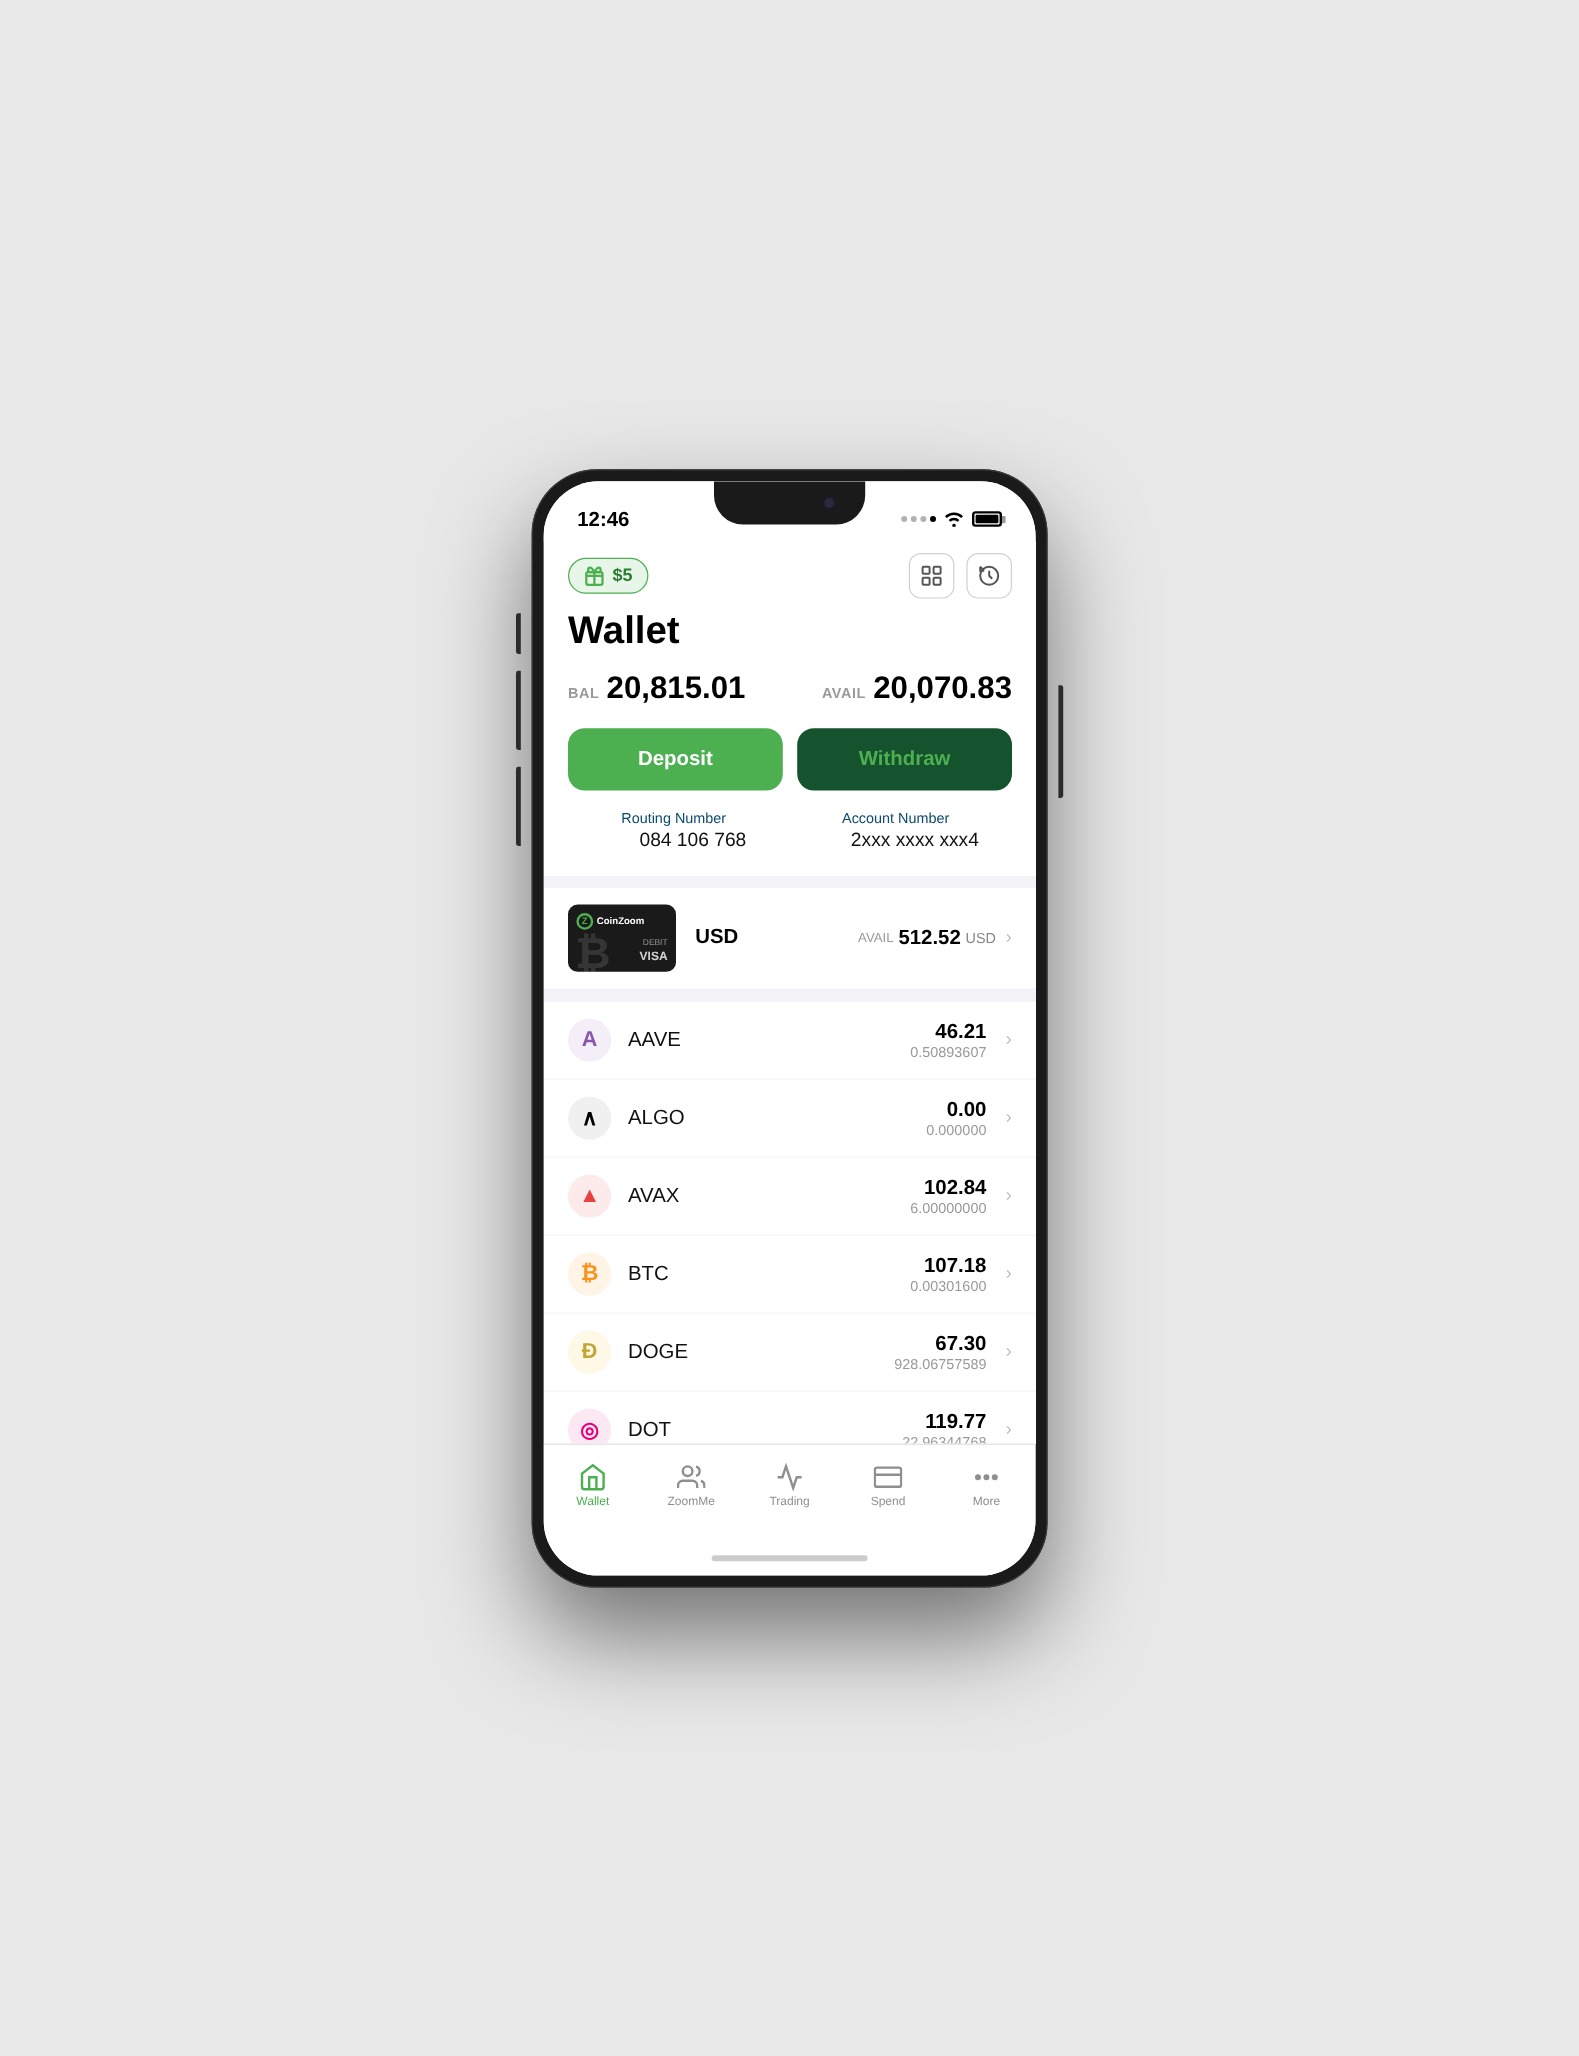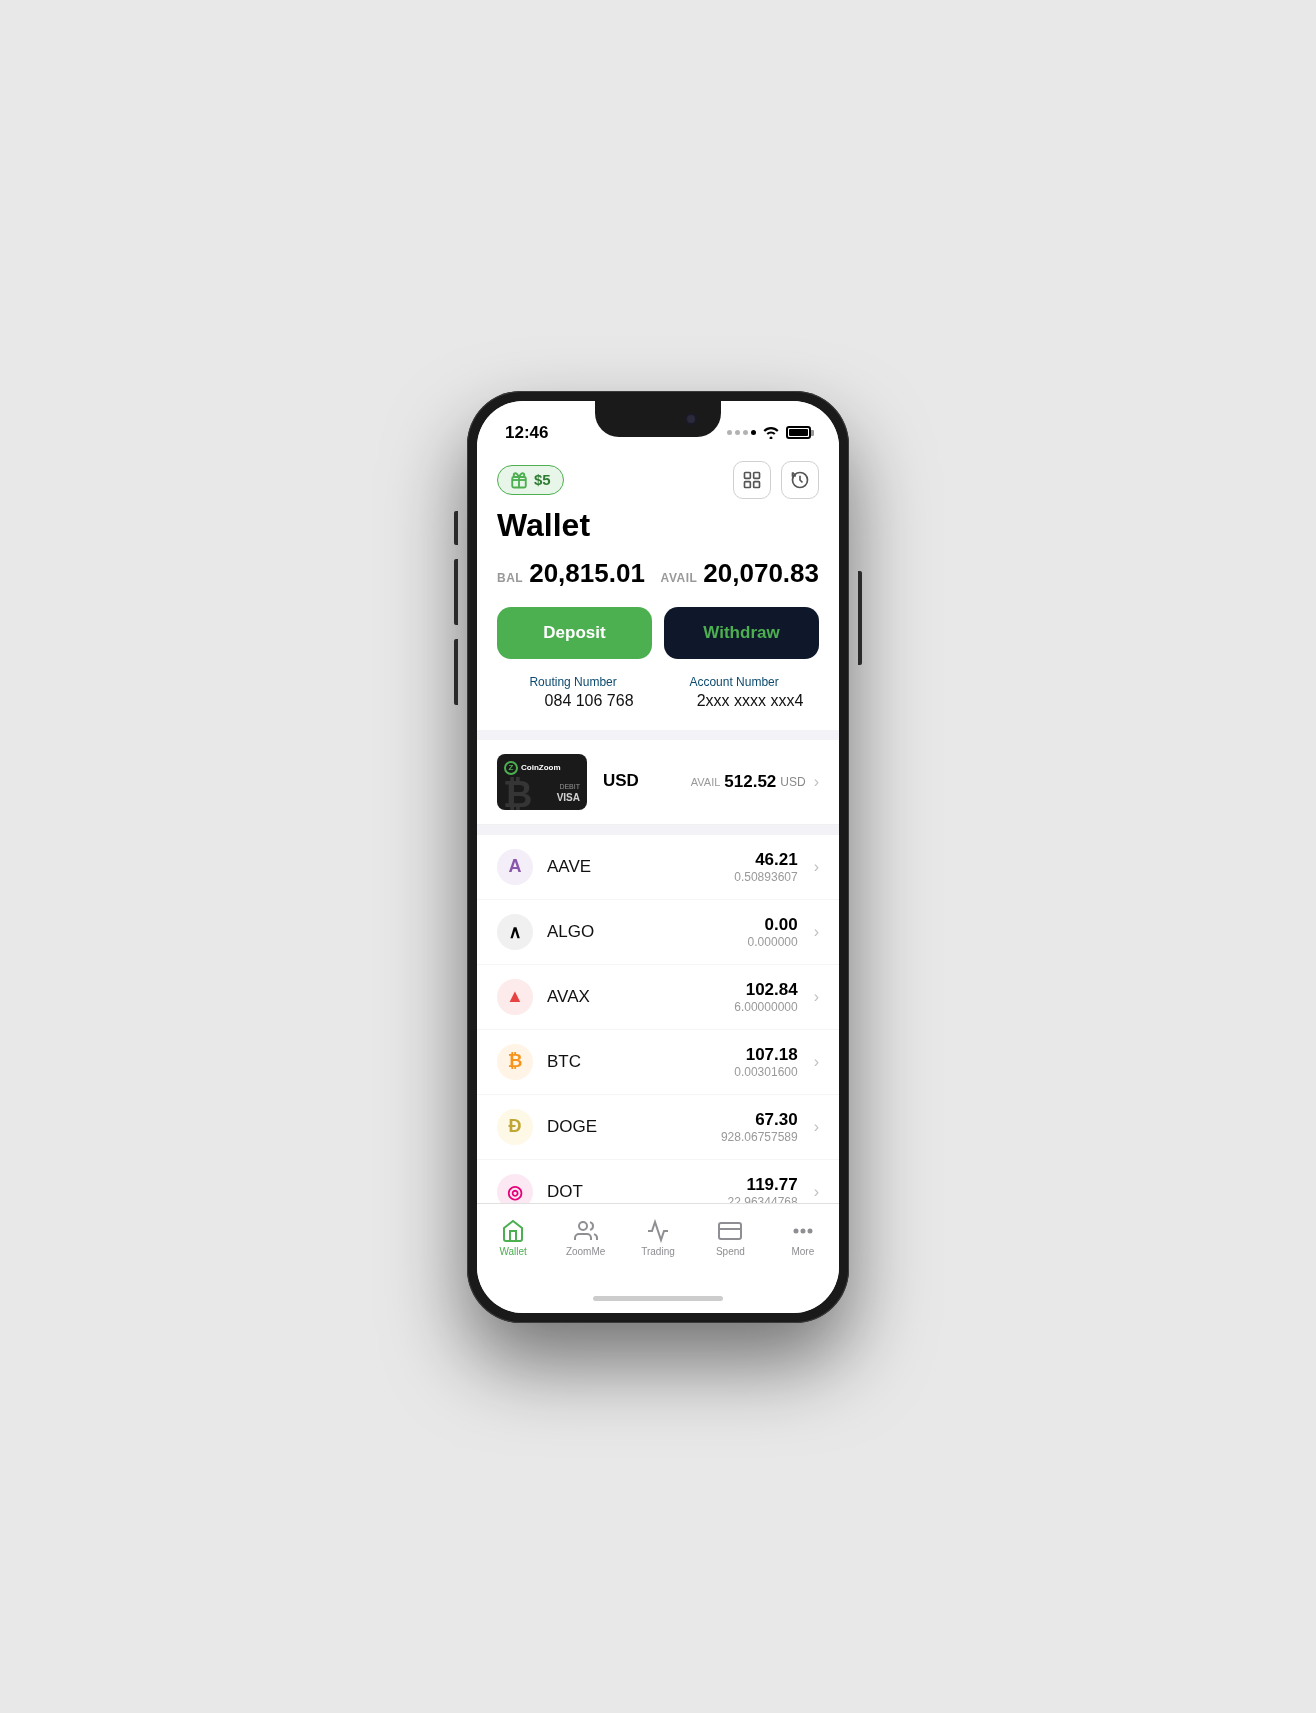--- a/index.html
+++ b/index.html
@@ -5,21 +5,21 @@
     * { margin: 0; padding: 0; box-sizing: border-box; }
     body {
       background: #e8e8e8;
       display: flex;
       justify-content: center;
       align-items: center;
       min-height: 100vh;
       font-family: -apple-system, BlinkMacSystemFont, 'SF Pro Display', 'Helvetica Neue', sans-serif;
     }
     .phone-outer {
-      width: 382px;
+      width: 430px;
       height: 932px;
       background: #1a1a1a;
       border-radius: 54px;
       padding: 10px;
       box-shadow: 0 40px 80px rgba(0,0,0,0.5), inset 0 0 0 1px #3a3a3a;
       position: relative;
     }
     .phone-inner {
       width: 100%;
       height: 100%;
@@ -200,21 +200,21 @@
       font-size: 17px;
       font-weight: 600;
       cursor: pointer;
       display: flex;
       align-items: center;
       justify-content: center;
       gap: 8px;
     }
     .btn-withdraw {
       flex: 1;
-      background: #0f172a;
+      background: #14532d;
       color: #4caf50;
       border: none;
       border-radius: 14px;
       padding: 16px;
       font-size: 17px;
       font-weight: 600;
       cursor: pointer;
       display: flex;
       align-items: center;
       justify-content: center;

